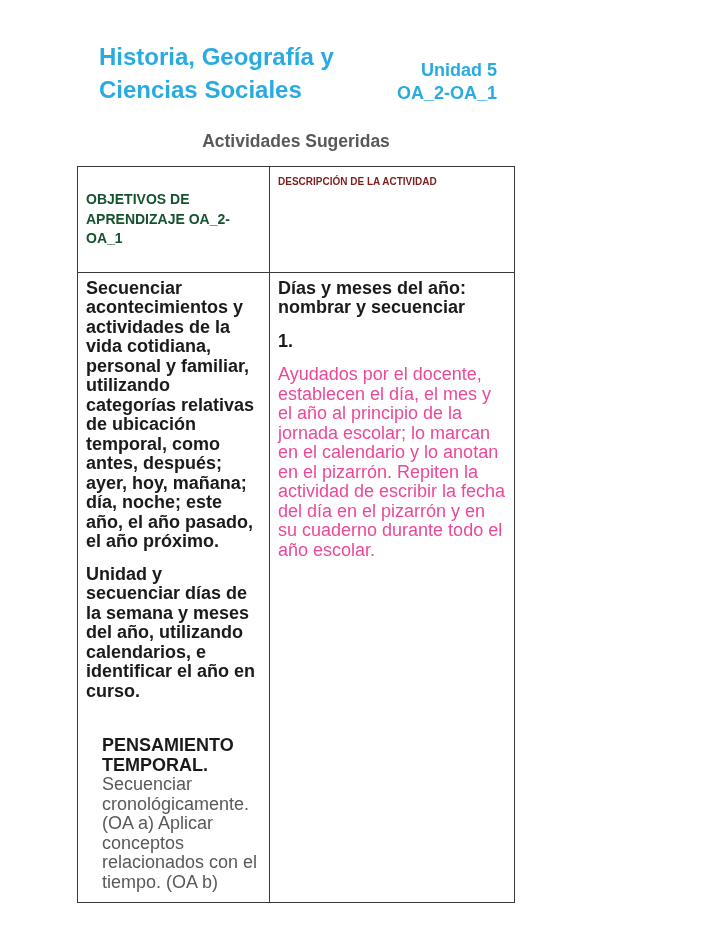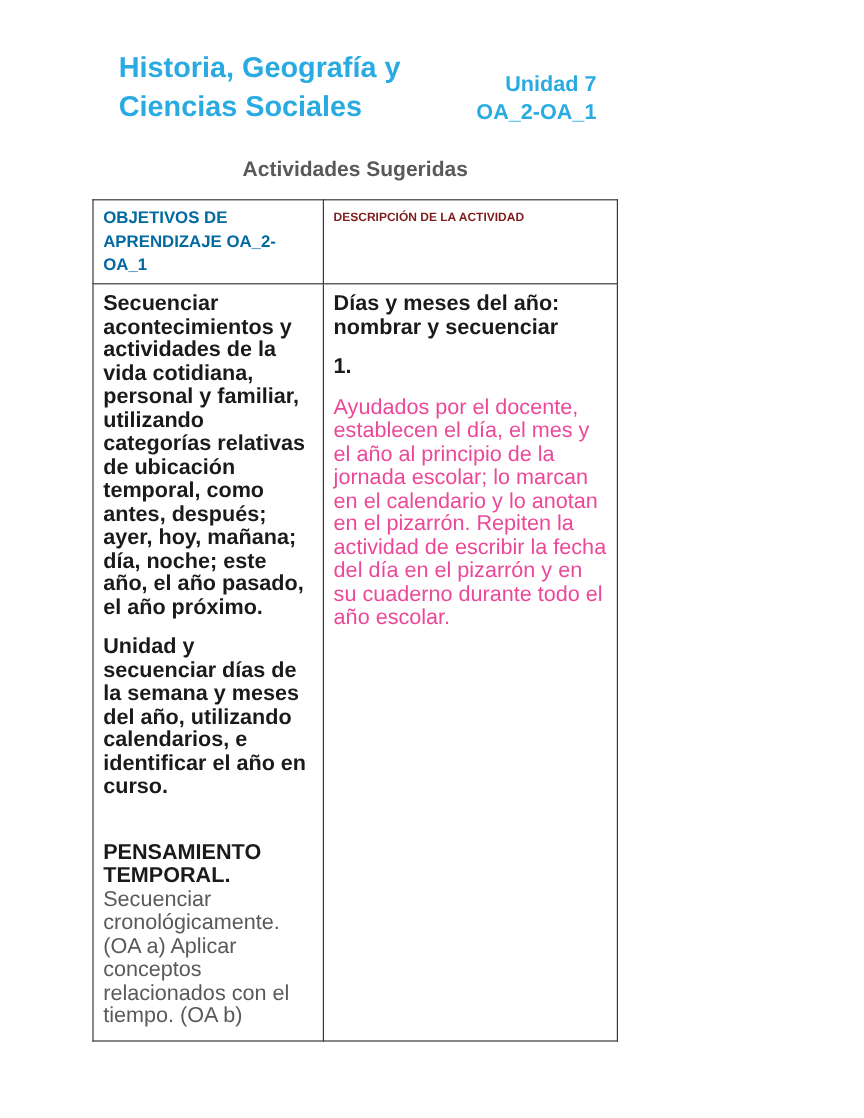--- a/index.html
+++ b/index.html
@@ -68,22 +68,22 @@
     border: 1.5px solid #3a3a3a;
     vertical-align: top;
     box-sizing: border-box;
   }
   th.col-objectives {
     width: 192px;
     text-align: left;
     font-size: 14px;
     line-height: 19.5px;
     font-weight: bold;
-    color: #0369a1;
-    padding: 5px 8px;
+    color: #14532d;
+    padding: 23px 8px;
     height: 70px;
   }
   th.col-description {
     text-align: left;
     font-size: 10px;
     line-height: 19.5px;
     font-weight: bold;
     color: #7f1d1d;
     padding: 5px 8px;
   }
@@ -93,21 +93,21 @@
     line-height: 19.5px;
     padding: 6px 8px 10px 8px;
     height: 528px;
   }
   .bold-para {
     font-weight: bold;
     color: #1a1a1a;
     margin: 0 0 13px 0;
   }
   .skill-para {
-    margin: 35px 0 0 0;
+    margin: 35px 0 0 16px;
     color: #58595B;
   }
   .skill-para strong {
     color: #1a1a1a;
     font-weight: bold;
   }
   .activity-heading,
   .activity-number {
     font-weight: bold;
     color: #1a1a1a;
@@ -121,21 +121,21 @@
 </head>
 <body>
 
 <div class="page">
 
   <header class="doc-header">
     <div class="doc-header-left">
       <h1 class="doc-title">Historia, Geografía y Ciencias Sociales</h1>
     </div>
     <div class="doc-header-right">
-      <div class="unit-label">Unidad 7</div>
+      <div class="unit-label">Unidad 5</div>
       <div class="oa-code">OA_2-OA_1</div>
     </div>
   </header>
 
   <h2 class="section-title">Actividades Sugeridas</h2>
 
   <table class="activities-table">
     <thead>
       <tr>
         <th class="col-objectives">OBJETIVOS DE APRENDIZAJE OA_2-OA_1</th>

